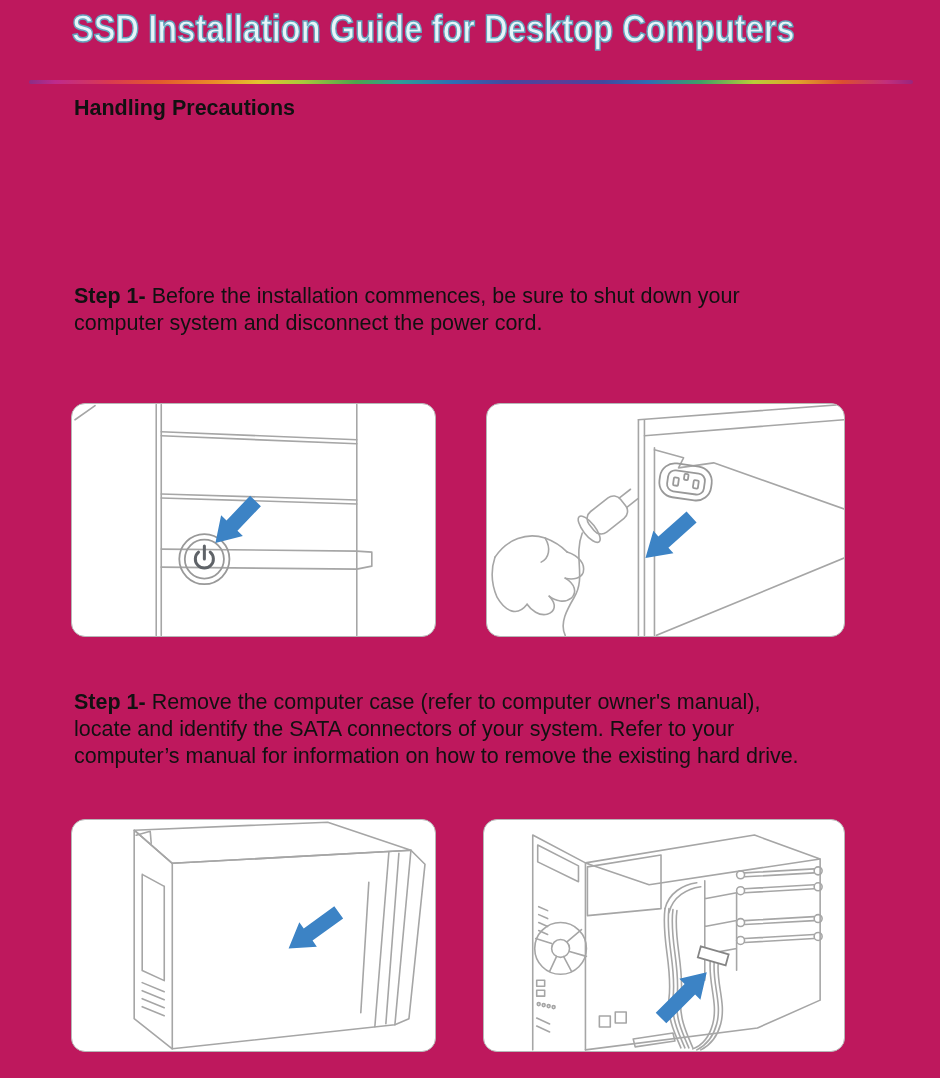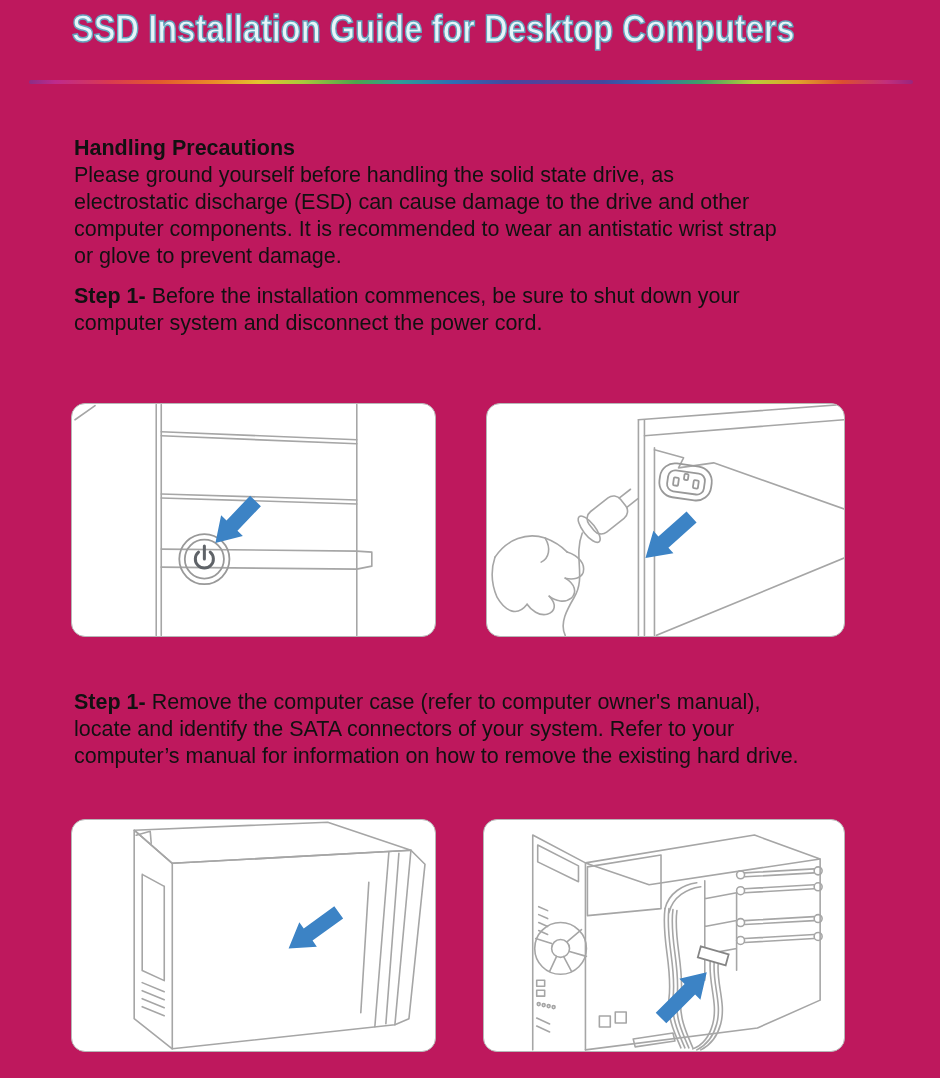--- a/index.html
+++ b/index.html
@@ -12,21 +12,21 @@
     font-size:38px; font-weight:bold; line-height:50px; white-space:nowrap;
     transform:scaleX(.86); transform-origin:left top;
     text-shadow:0 0 2px rgba(104,171,196,.35);
   }
   .rainbow-rule { position:absolute; left:29px; top:80px; width:884px; height:4px; border-radius:2px; }
 
   .txt { position:absolute; left:74px; width:830px; font-size:21.5px; line-height:27px; }
   .txt h2 { margin:0; font-size:21.5px; line-height:27px; font-weight:bold; }
   .pre { white-space:pre-line; margin:0; }
   .step-label { font-weight:bold; }
-  .precautions { top:95px;margin-top:40px; }
+  .precautions { top:95px; }
   .step1 { top:283px; }
   .step2 { top:689px; }
 
   .figure-row { position:absolute; left:71px; display:flex; }
   .row1 { top:403px; gap:50px; }
   .row2 { top:819px; gap:47px; }
   figure.panel { margin:0; border:1.5px solid #b7b7b7; border-radius:14px; background:#fff; overflow:hidden; }
   .p1 { width:365px; height:234px; }
   .p2 { width:359px; height:234px; }
   .p3 { width:365px; height:233px; }
@@ -43,24 +43,20 @@
 <body style="color: rgb(17, 17, 17);">
 
 <div class="page">
 
   <h1 class="title" style="color: rgb(232, 244, 249); -webkit-text-stroke: 1.5px rgb(100, 167, 191);">SSD Installation Guide for Desktop Computers</h1>
 
   <div class="rainbow-rule" style="background: linear-gradient(90deg, rgb(139, 46, 134) 0%, rgb(191, 42, 140) 3%, rgb(217, 58, 81) 9%, rgb(227, 91, 45) 15%, rgb(234, 140, 40) 21%, rgb(227, 195, 47) 26%, rgb(168, 200, 60) 31%, rgb(75, 164, 77) 37%, rgb(47, 157, 151) 42%, rgb(47, 108, 179) 48%, rgb(69, 71, 159) 54%, rgb(91, 61, 153) 60%, rgb(65, 72, 159) 65%, rgb(47, 108, 179) 70%, rgb(63, 159, 102) 76%, rgb(185, 204, 57) 82%, rgb(224, 161, 43) 87%, rgb(220, 79, 48) 92%, rgb(194, 47, 125) 97%, rgb(153, 37, 125) 100%);"></div>
 
   <section class="txt precautions">
     <h2>Handling Precautions</h2>
-    <p class="pre">Please ground yourself before handling the solid state drive, as
-electrostatic discharge (ESD) can cause damage to the drive and other
-computer components. It is recommended to wear an antistatic wrist strap
-or glove to prevent damage.</p>
   </section>
 
   <p class="txt step1 pre"><span class="step-label">Step 1-</span><span class="pre"> Before the installation commences, be sure to shut down your
 computer system and disconnect the power cord.</span></p>
 
   <div class="figure-row row1">
 
     <figure class="panel p1">
       <svg viewBox="0 0 362 230">
         <g class="art">

